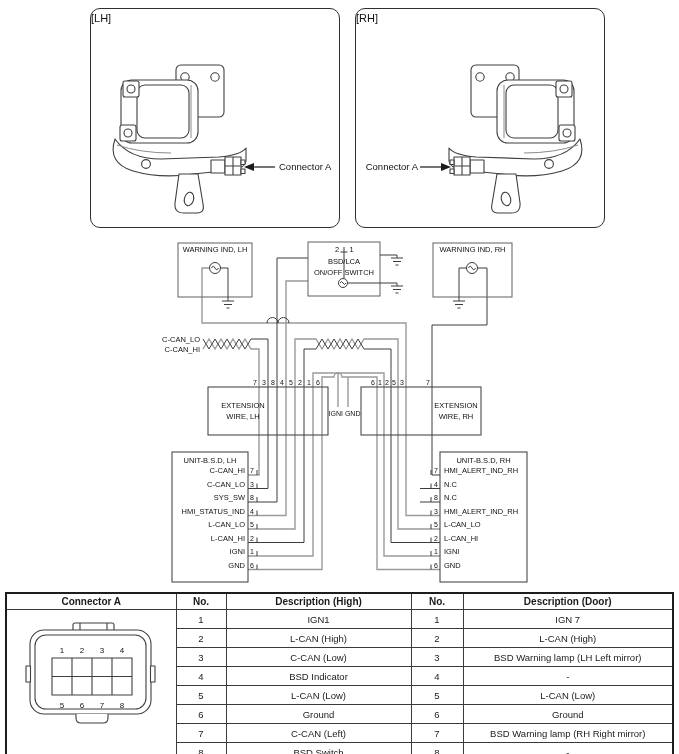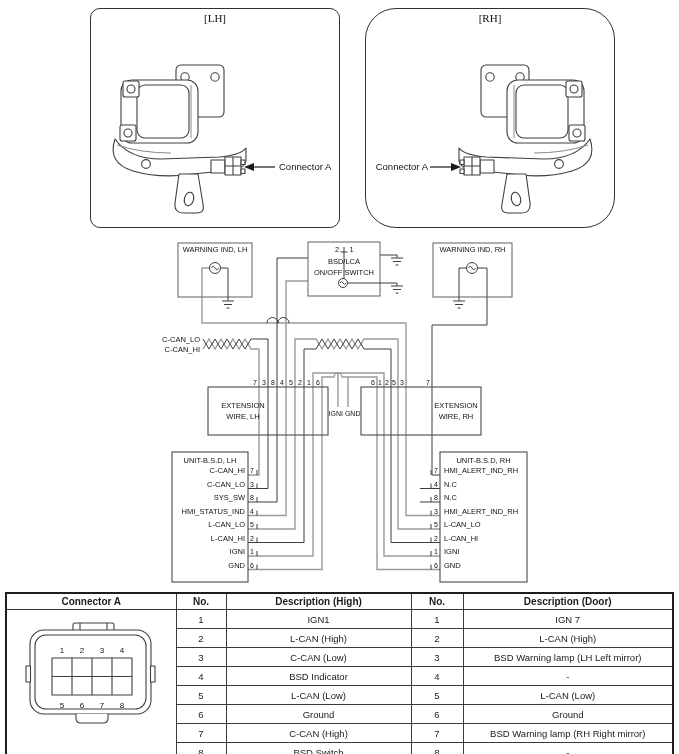--- a/index.html
+++ b/index.html
@@ -1,21 +1,21 @@
 <!DOCTYPE html>
 <html><head>
 <meta charset="utf-8">
 <style>
   html,body{margin:0;padding:0;background:#fff;}
   .page{position:relative;width:679px;height:754px;background:#fff;
         font-family:"Liberation Sans",sans-serif;color:#1a1a1a;overflow:hidden;}
   .unitbox{position:absolute;top:8px;width:248px;height:218px;
            border:1.5px solid #2f2f2f;border-radius:10px;background:#fff;}
-  .unitbox .title{position:absolute;top:3px;left:0;width:100%;text-align:center;
-                  font-size:11px;color:#111;font-family:Liberation Serif, serif;}
+  .unitbox .title{position:absolute;top:3px;left:0;width:100%;text-align:left;
+                  font-size:11px;color:#111;}
   .unitbox svg{position:absolute;top:0;left:0;}
   #schem{position:absolute;left:0;top:235px;}
   .schtext{font-size:7.5px;fill:#111;}
   .schtext-sm{font-size:7px;fill:#111;}
   .wireD{stroke:#3d3d3d;stroke-width:1;fill:none;}
   .wireG{stroke:#9a9a9a;stroke-width:1.4;fill:none;}
   .boxln{stroke:#6e6e6e;stroke-width:1.1;fill:none;}
   .boxdk{stroke:#4a4a4a;stroke-width:1.1;fill:none;}
   .sym{stroke:#3d3d3d;stroke-width:1;fill:none;}
   .sk{stroke:#3f3f3f;stroke-width:1.1;fill:#fff;stroke-linejoin:round;}
@@ -63,21 +63,21 @@
       </defs>
       <use href="#bsd-sketch" xlink:href="#bsd-sketch" transform="translate(10,12)"></use>
       <g>
         <polygon points="153,158 163,154 163,162" fill="#1a1a1a"></polygon>
         <line x1="163" y1="158" x2="184" y2="158" stroke="#1a1a1a" stroke-width="1.2"></line>
       </g>
       <text x="188" y="161" class="arrowlbl">Connector A</text>
     </svg>
   </div>
 
-  <div class="unitbox" style="left:365px;border-radius:31px;">
+  <div class="unitbox" style="left:355px;">
     <div class="title">[RH]</div>
     <svg width="248" height="218" viewBox="0 0 248 218" xmlns="http://www.w3.org/2000/svg" xmlns:xlink="http://www.w3.org/1999/xlink">
       <use href="#bsd-sketch" xlink:href="#bsd-sketch" transform="translate(238,12) scale(-1,1)"></use>
       <g>
         <polygon points="95,158 85,154 85,162" fill="#1a1a1a"></polygon>
         <line x1="64" y1="158" x2="85" y2="158" stroke="#1a1a1a" stroke-width="1.2"></line>
       </g>
       <text x="62" y="161" text-anchor="end" class="arrowlbl">Connector A</text>
     </svg>
   </div>
@@ -269,21 +269,21 @@
       <td>L-CAN (Low)</td>
     </tr>
     <tr>
       <td>6</td>
       <td>Ground</td>
       <td>6</td>
       <td>Ground</td>
     </tr>
     <tr>
       <td>7</td>
-      <td>C-CAN (High)</td>
+      <td>C-CAN (Left)</td>
       <td>7</td>
       <td>BSD Warning lamp (RH Right mirror)</td>
     </tr>
     <tr>
       <td>8</td>
       <td>BSD Switch</td>
       <td>8</td>
       <td>-</td>
     </tr>
   </tbody>

